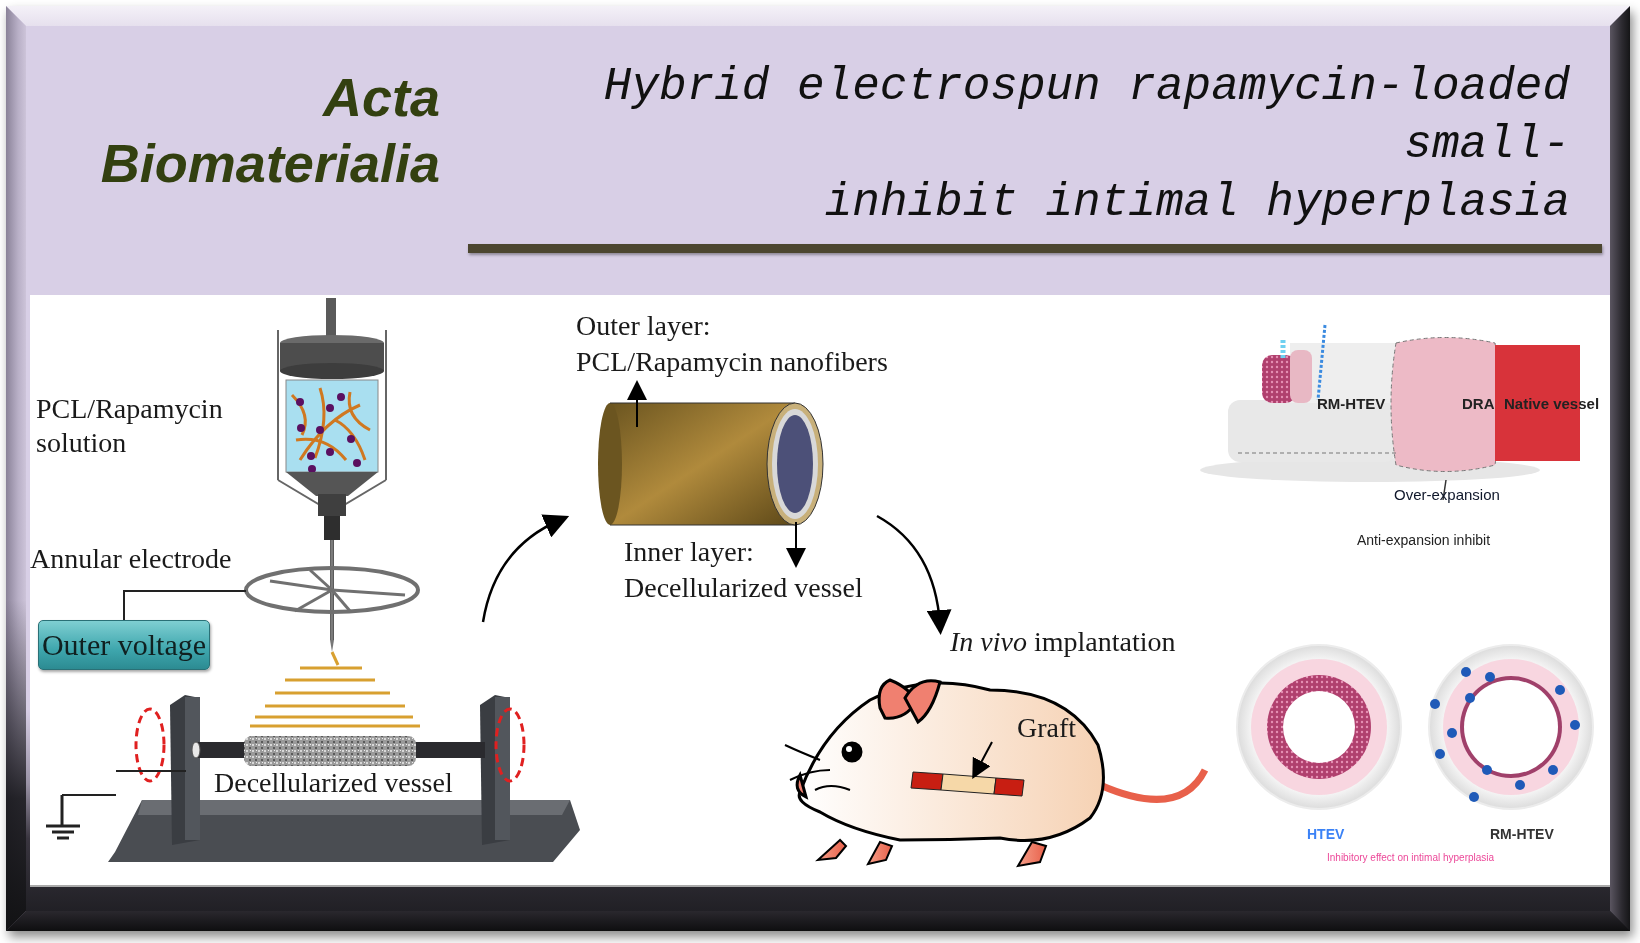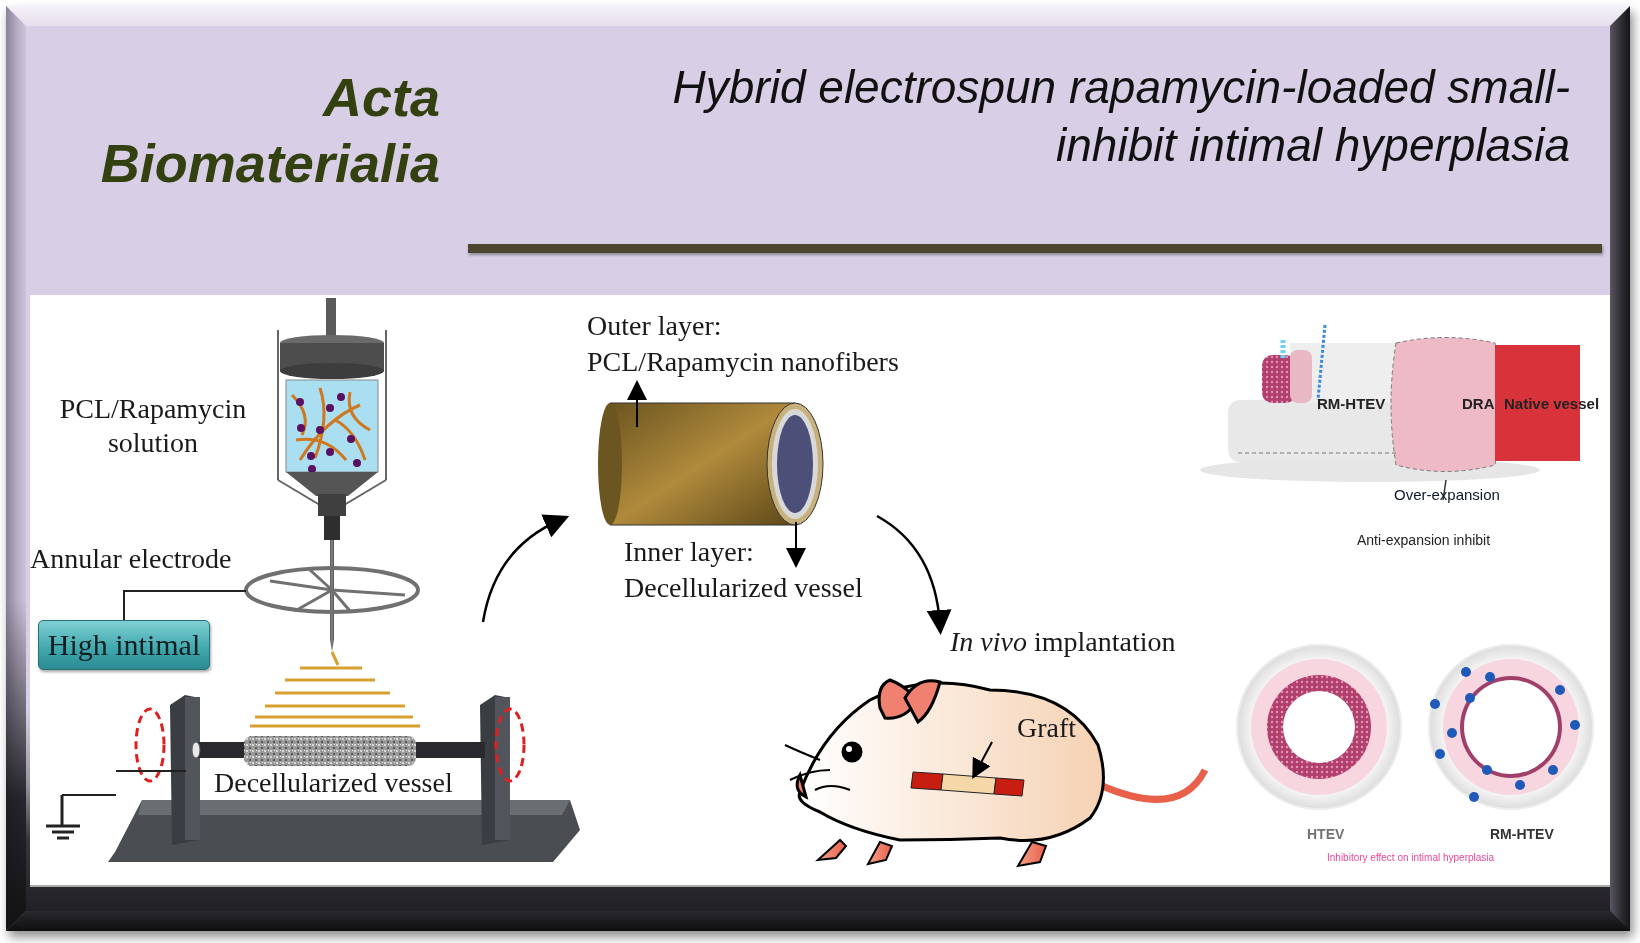--- a/index.html
+++ b/index.html
@@ -28,21 +28,21 @@
 
   .journal {
     position: absolute; left: 40px; top: 64px; width: 400px;
     text-align: right; color: #334010;
     font-family: "Liberation Sans", sans-serif; font-weight: bold; font-style: italic;
     font-size: 54px; line-height: 66px;
   }
   .title {
     position: absolute; left: 470px; top: 58px; width: 1100px;
     text-align: right; color: #111111;
-    font-family: Liberation Sans, sans-serif; font-style: italic;
+    font-family: Liberation Mono, monospace; font-style: italic;
     font-size: 46px; line-height: 58px;
   }
   .title-rule {
     position: absolute; left: 468px; top: 244px; width: 1134px; height: 9px;
     background: #4c4630; box-shadow: 1px 2px 3px rgba(0,0,0,0.35);
   }
 
   .panel {
     position: absolute; left: 30px; top: 295px; width: 1580px; height: 590px;
     background: #ffffff; border-bottom: 2px solid #aaa;
@@ -263,45 +263,45 @@
       <circle cx="1487" cy="770" r="5"></circle>
         <circle cx="1520" cy="785" r="5"></circle>
         <circle cx="1474" cy="797" r="5"></circle>
       <circle cx="1560" cy="690" r="5"></circle>
         <circle cx="1575" cy="725" r="5"></circle>
         <circle cx="1553" cy="770" r="5"></circle>
     </g>
   </g>
 </svg>
 
-<div class="lbl" style="left:36px; top:392px; font-size:28px; line-height:34px; text-align:center; width:234px;">
+<div class="lbl" style="left:36px; top:392px; font-size:28px; line-height:34px; width:234px;">
   <div>PCL/Rapamycin</div>
   <div>solution</div>
 </div>
 <div class="lbl" style="left:30px; top:543px; font-size:28px;">Annular electrode</div>
 <div class="hv-box">
-  <span>High intimal</span>
+  <span>Outer voltage</span>
 </div>
 <div class="lbl" style="left:214px; top:767px; font-size:28px;">Decellularized vessel</div>
 
-<div class="lbl" style="left:576px; top:308px; font-size:28px; line-height:36px;margin-left:11px;">
+<div class="lbl" style="left:576px; top:308px; font-size:28px; line-height:36px;">
   <div>Outer layer:</div>
   <div>PCL/Rapamycin nanofibers</div>
 </div>
 <div class="lbl" style="left:624px; top:534px; font-size:28px; line-height:36px;">
   <div>Inner layer:</div>
   <div>Decellularized vessel</div>
 </div>
 
 <div class="lbl" style="left:950px; top:626px; font-size:28px;">
   <i>In vivo</i><span style="white-space:pre;"> implantation</span>
 </div>
 <div class="lbl" style="left:986px; top:712px; font-size:28px;margin-left:31px;">Graft</div>
 
 <div class="sm" style="left:1317px; top:395px; font-size:15px; font-weight:bold; color:#222;">RM-HTEV</div>
 <div class="sm" style="left:1430px; top:395px; font-size:15px; font-weight:bold; color:#222;margin-left:32px;">DRA</div>
 <div class="sm" style="left:1504px; top:395px; font-size:15px; font-weight:bold; color:#222;">Native vessel</div>
 <div class="sm" style="left:1394px; top:486px; font-size:15px; color:#0f172a;">Over-expansion</div>
 <div class="sm" style="left:1357px; top:532px; font-size:14px; color:#222;">Anti-expansion inhibit</div>
 
-<div class="sm" style="left:1307px; top:826px; font-size:14px; font-weight:bold; color:#737373;">HTEV</div>
+<div class="sm" style="left:1307px; top:826px; font-size:14px; font-weight:bold; color:#3b82f6;">HTEV</div>
 <div class="sm" style="left:1490px; top:826px; font-size:14px; font-weight:bold; color:#333;">RM-HTEV</div>
 <div class="sm" style="left:1327px; top:852px; font-size:10px; color:#ec4899;">Inhibitory effect on intimal hyperplasia</div>
 
 </body></html>

